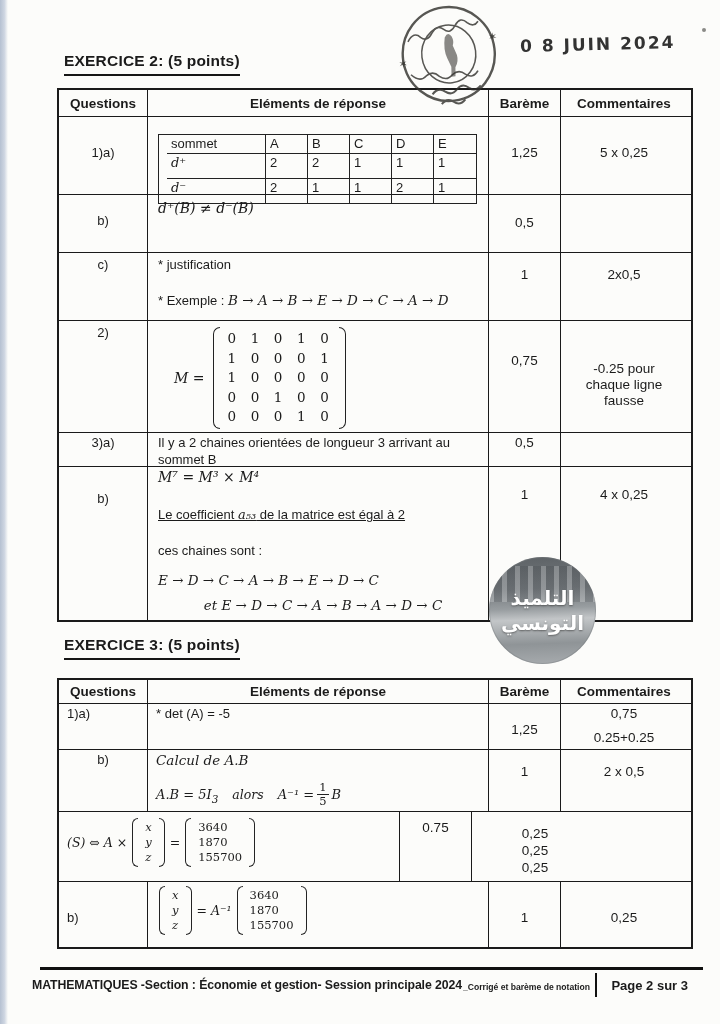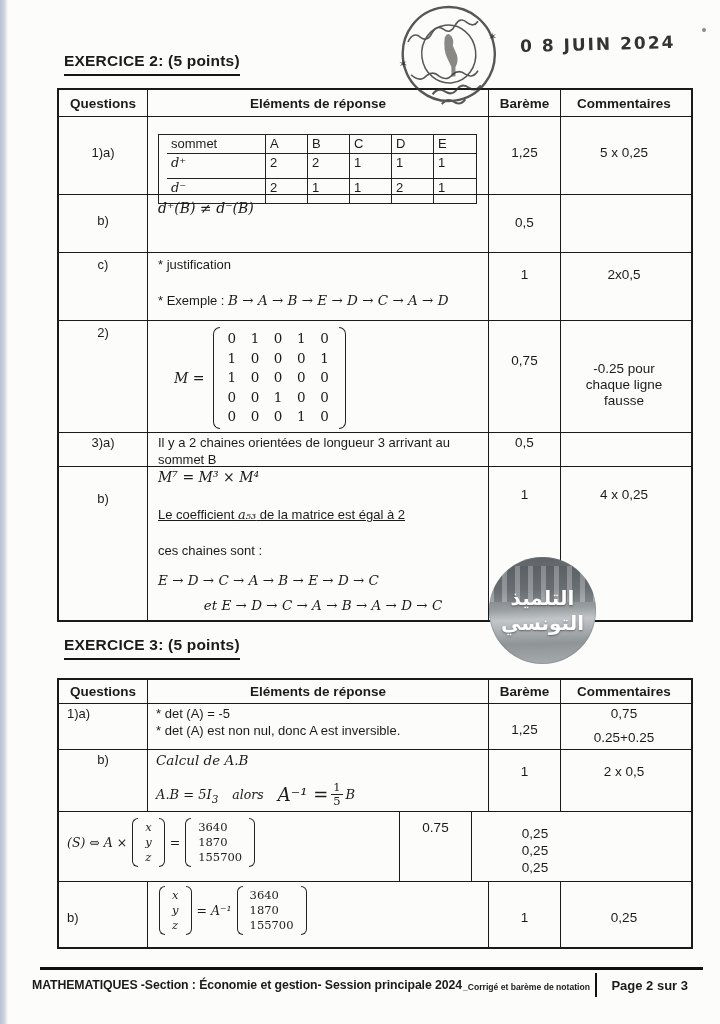--- a/index.html
+++ b/index.html
@@ -238,38 +238,37 @@
       <div class="c c-q">Questions</div>
       <div class="c c-e">Eléments de réponse</div>
       <div class="c c-b">Barème</div>
       <div class="c c-c">Commentaires</div>
     </div>
 
     <div class="trow t2-r1a">
       <div class="c c-q pt2" style="text-align:left;padding-left:8px;">1)a)</div>
       <div class="c c-e pt2" style="padding-left:8px;">
         <div class="sans">* det (A) = -5</div>
-        <div class="sans">* det (A) est non nul, donc A est inversible.</div>
       </div>
       <div class="c c-b pt18">1,25</div>
       <div class="c c-c col-sb">
         <span>0,75</span>
         <span>0.25+0.25</span>
       </div>
     </div>
 
     <div class="trow t2-rb">
       <div class="c c-q pt2">b)</div>
       <div class="c c-e pt2" style="padding-left:8px;">
         <div class="math" style="font-size:13.5px;">Calcul de A.B</div>
         <div style="margin-top:14px;display:flex;align-items:center;">
           <span class="math" style="font-size:13px;">A.B = 5I</span>
             <span class="math" style="font-size:10.5px;position:relative;top:4px;">3</span>
           <span class="math" style="font-size:12.5px;margin:0 14px;">alors</span>
-          <span class="math" style="font-size:18px;">A⁻¹ =</span>
+          <span class="math" style="font-size:13px;">A⁻¹ =</span>
           <span class="frac">
               <span class="fn">1</span>
               <span class="fd">5</span>
             </span>
           <span class="math" style="font-size:13px;">B</span>
         </div>
       </div>
       <div class="c c-b pt14">1</div>
       <div class="c c-c pt14">2 x 0,5</div>
     </div>

